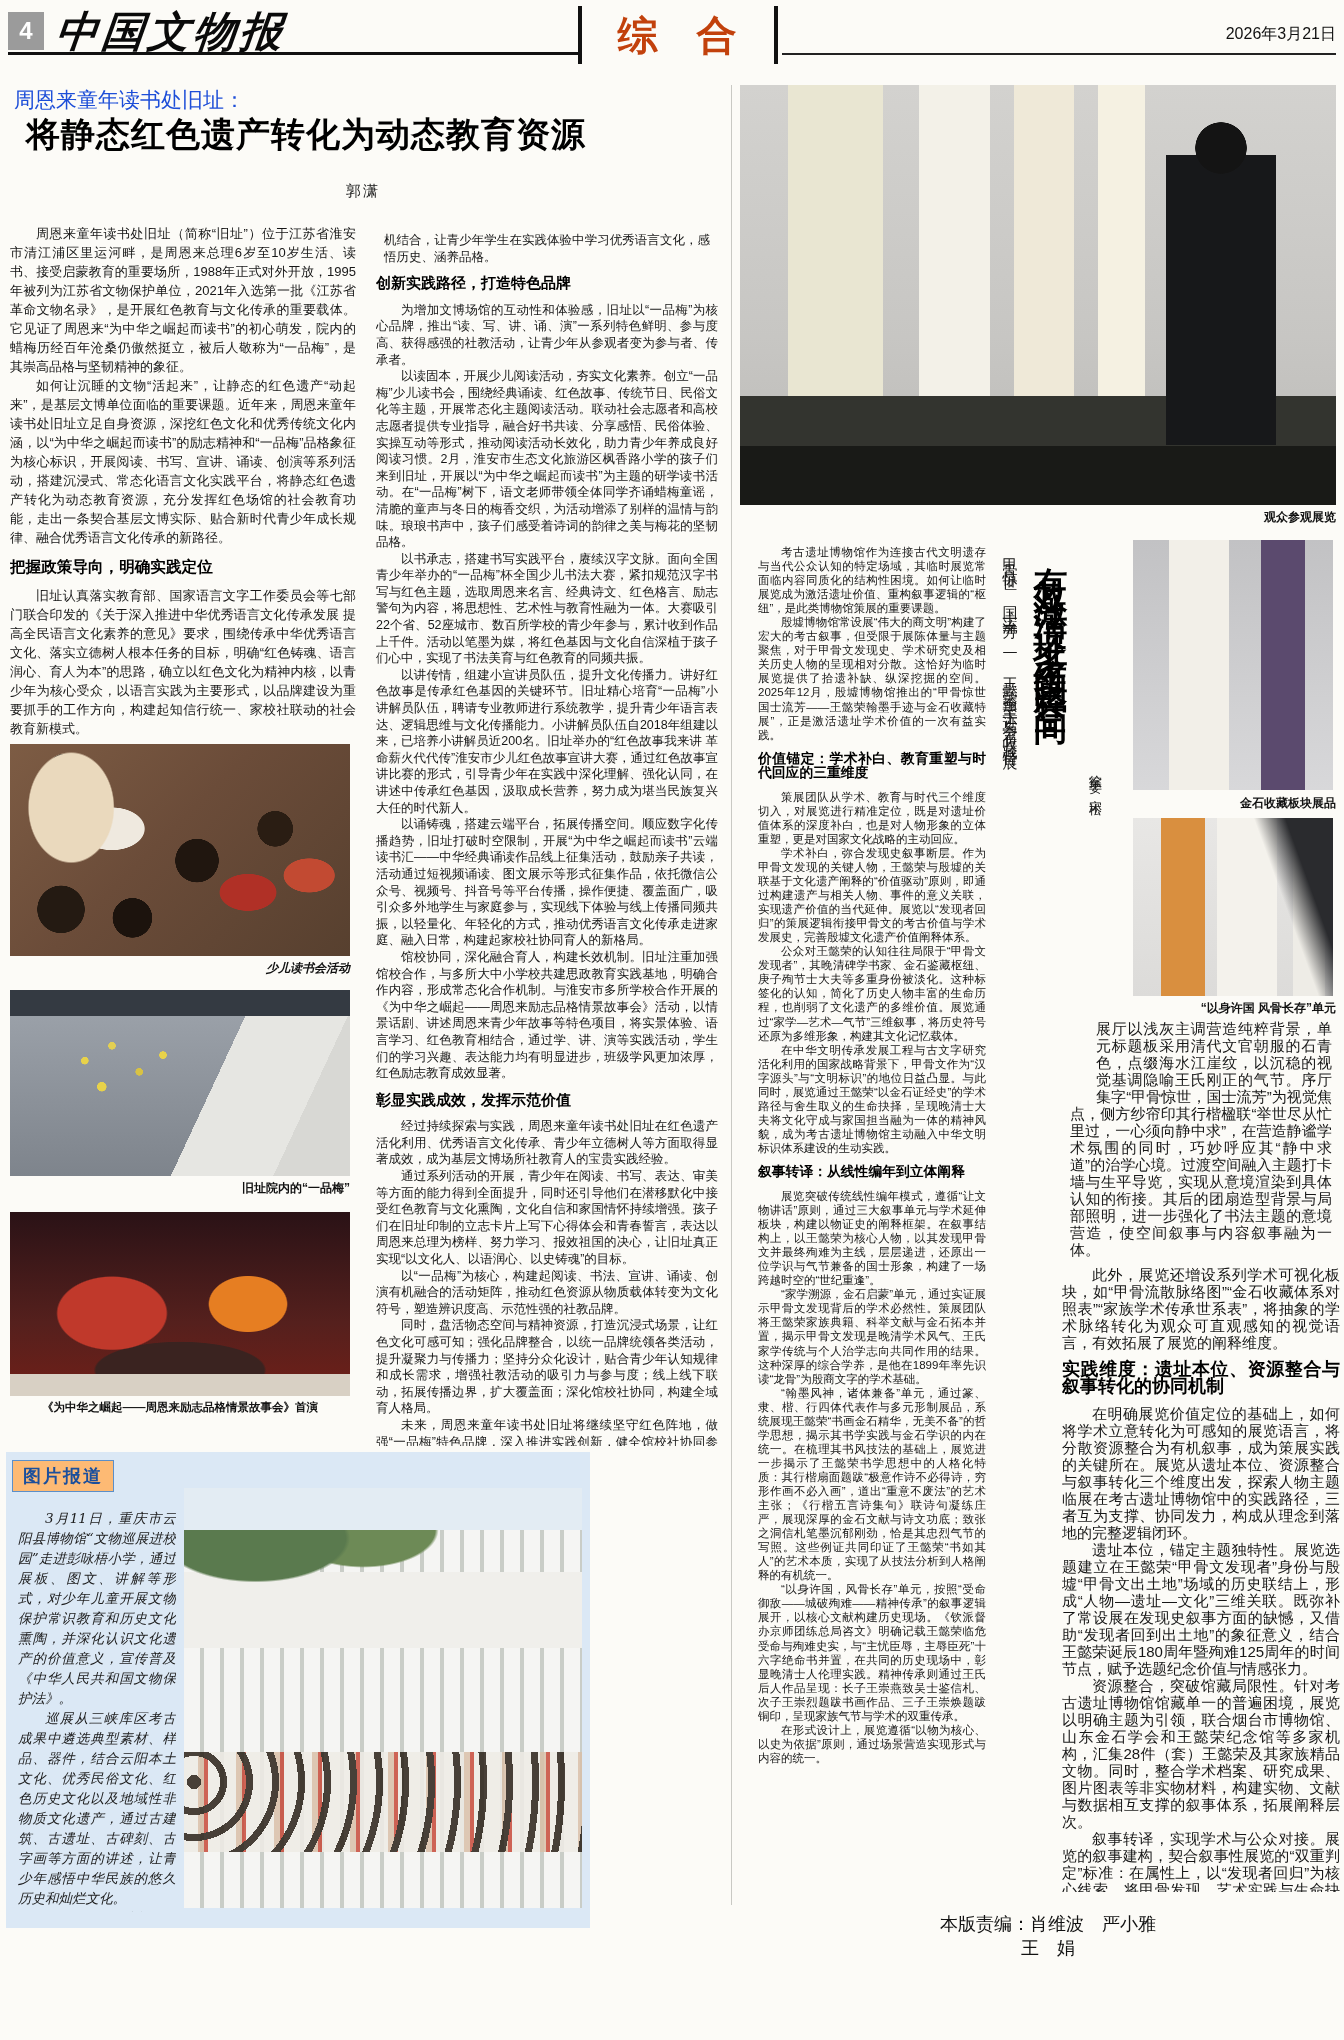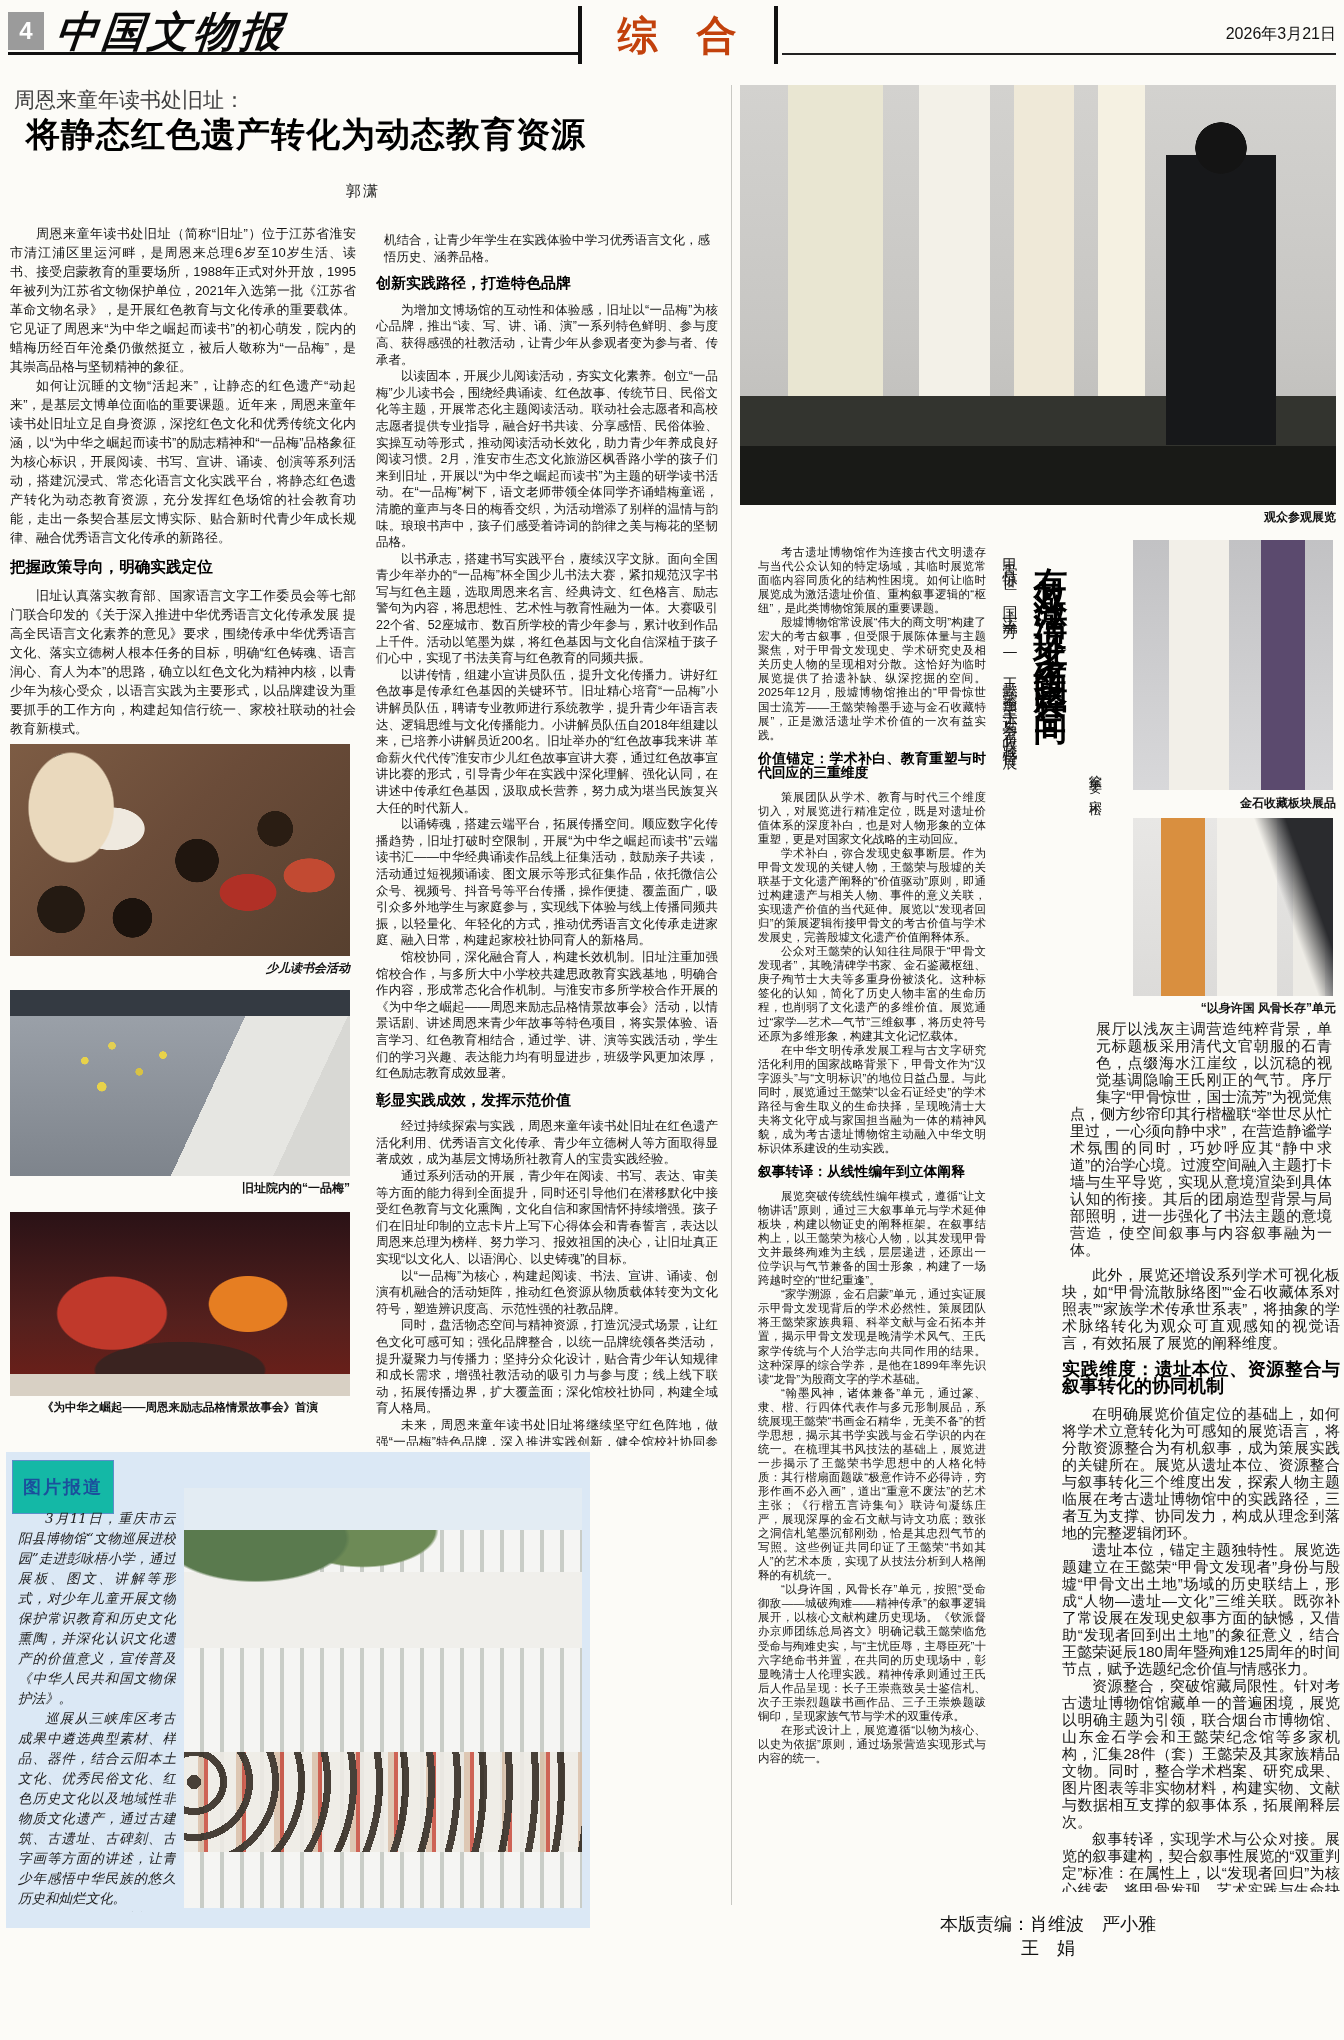--- a/index.html
+++ b/index.html
@@ -13,21 +13,21 @@
   .masthead{left:56px;top:4px;font-family:"DejaVu Serif",serif;font-style:italic;font-weight:bold;
             font-size:42px;letter-spacing:4px;transform:skewX(-6deg);color:#0a0a0a;}
   .rule-left{left:8px;top:52px;width:572px;height:3px;background:#111;}
   .vbar{top:6px;width:4px;height:58px;background:#111;}
   .section-title{left:596px;top:8px;width:176px;text-align:center;font-size:40px;font-weight:bold;
                  letter-spacing:14px;color:#c2410c;}
   .rule-right{left:782px;top:53px;width:554px;height:2px;background:#222;}
   .date{left:1120px;top:24px;width:216px;text-align:right;font-size:16px;color:#111;}
 
   
-  .kicker{left:14px;top:86px;font-size:21px;font-family:"DejaVu Serif",serif;color:#404040;}
+  .kicker{left:14px;top:86px;font-size:21px;font-family:"DejaVu Serif",serif;color:#1d4ed8;}
   .headline{left:26px;top:112px;width:700px;font-family:"DejaVu Serif",serif;font-weight:bold;
             font-size:34px;letter-spacing:1px;color:#000;}
   .author-line{left:8px;top:182px;width:710px;text-align:center;font-size:15px;letter-spacing:2px;}
 
   .textcol{overflow:hidden;text-align:justify;}
   .col1{left:10px;top:224px;width:346px;height:514px;font-size:13px;line-height:19px;}
   .col2{left:376px;top:224px;width:342px;height:1222px;font-size:12.5px;line-height:16.6px;}
 
   .b-p{margin:0;text-indent:2em;}
   .b-cont{margin:8px;text-indent:0;}
@@ -65,21 +65,21 @@
     background:
       linear-gradient(0deg,#d8d0c4 0 12%,transparent 12%),
       radial-gradient(ellipse 90px 60px at 30% 55%,#c0392b 0 60%,transparent 62%),
       radial-gradient(ellipse 70px 50px at 70% 50%,#e67e22 0 55%,transparent 57%),
       radial-gradient(ellipse 120px 40px at 50% 86%,#3a2320 0 70%,transparent 72%),
       linear-gradient(180deg,#2a1216 0%,#55201d 60%,#701f18 100%);}
   .cap3{left:0px;top:1400px;width:360px;text-align:center;font-size:11.5px;}
 
   
   .pr-box{left:6px;top:1452px;width:584px;height:476px;background:#dbe8f5;}
-  .pr-badge{position:absolute;left:6px;top:8px;padding:14px 10px;background:#14b8a6;
+  .pr-badge{position:absolute;left:6px;top:8px;padding:3px 10px;background:#fdba74;
             border:1px solid #5b8fc9;color:#1b4f9c;font-size:18px;font-weight:bold;letter-spacing:2px;}
   .pr-text{position:absolute;left:12px;top:56px;width:158px;height:404px;overflow:hidden;
            font-family:"DejaVu Serif",serif;font-style:italic;font-size:13.5px;line-height:20px;
            text-align:justify;color:#1c1c1c;}
   .pr-photo{position:absolute;left:178px;top:36px;width:398px;height:420px;
     background:
       linear-gradient(180deg,#e3ecf3 0 10%,transparent 10%),
       radial-gradient(ellipse 150px 70px at 18% 12%,#5a7a4e 0 60%,transparent 63%),
       radial-gradient(ellipse 120px 60px at 45% 10%,#6d8a56 0 60%,transparent 63%),
       linear-gradient(180deg,transparent 20%,#f0efeb 20% 38%,transparent 38%),

